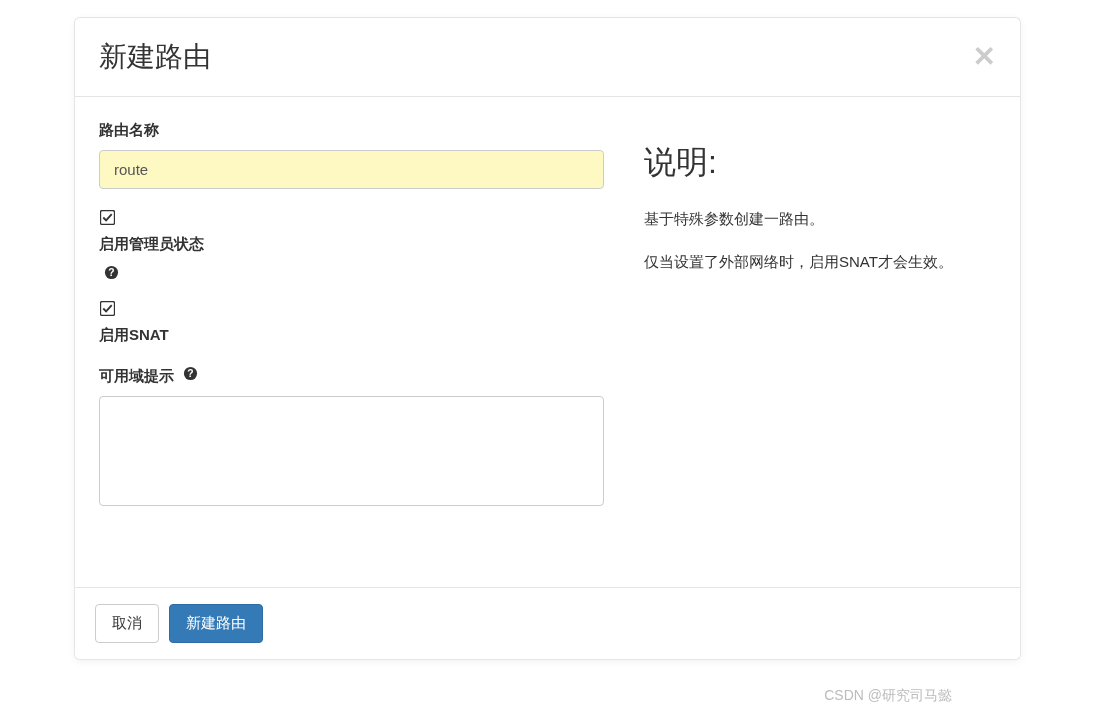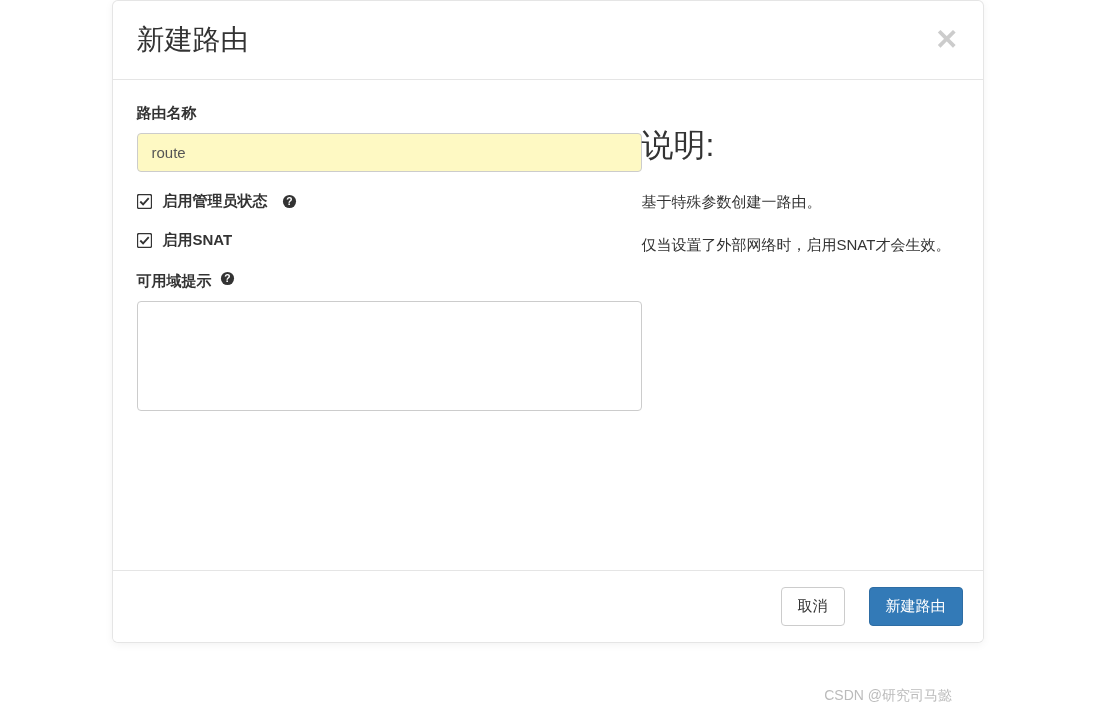--- a/index.html
+++ b/index.html
@@ -12,22 +12,22 @@
       background: #fff;
       color: #333;
       width: 1095px;
       height: 719px;
       position: relative;
     }
     .modal {
       background: #fff;
       border: 1px solid rgba(0,0,0,0.1);
       border-radius: 6px;
-      width: 872px;
-      margin: 0 auto;
+      width: 947px;
+      margin: 17px auto;
       box-shadow: 0 2px 8px rgba(0,0,0,0.05);
       overflow: hidden;
     }
     .modal-header {
       padding: 20px 24px;
       border-bottom: 1px solid #e5e5e5;
       display: flex;
       justify-content: space-between;
       align-items: center;
     }
@@ -41,20 +41,21 @@
       border: none;
       font-size: 28px;
       color: #ccc;
       cursor: pointer;
       line-height: 1;
       font-weight: bold;
     }
     .modal-body {
       display: flex;
       padding: 24px;
+      gap: 40px;
       min-height: 490px;
     }
     .form-left {
       flex: 0 0 505px;
     }
     .form-right {
       flex: 1;
       padding-top: 0;
     }
     .form-group {
@@ -91,27 +92,27 @@
       transform: translateY(-50%);
       pointer-events: none;
       width: 0;
       height: 0;
       border-left: 6px solid transparent;
       border-right: 6px solid transparent;
       border-top: 6px solid #555;
     }
     .checkbox-row {
       display: flex;
-      align-items: center;
       gap: 10px;
       font-size: 15px;
       font-weight: 700;
       color: #333;
       margin-bottom: 20px;
       margin-top: 4px;
+      flex-direction: column;
     }
     .checkbox-icon {
       width: 16px;
       height: 16px;
       display: inline-flex;
       align-items: center;
       justify-content: center;
     }
     .help-icon {
       display: inline-flex;
@@ -141,22 +142,21 @@
     .desc-text {
       font-size: 15px;
       color: #333;
       line-height: 1.9;
       margin-bottom: 14px;
     }
     .modal-footer {
       padding: 16px 20px;
       border-top: 1px solid #e5e5e5;
       display: flex;
-      justify-content: flex-end;
-      gap: 24px;
+      gap: 10px;
       background: #fff;
     }
     .btn {
       padding: 9px 16px;
       font-size: 15px;
       border-radius: 4px;
       cursor: pointer;
       border: 1px solid transparent;
     }
     .btn-default {

